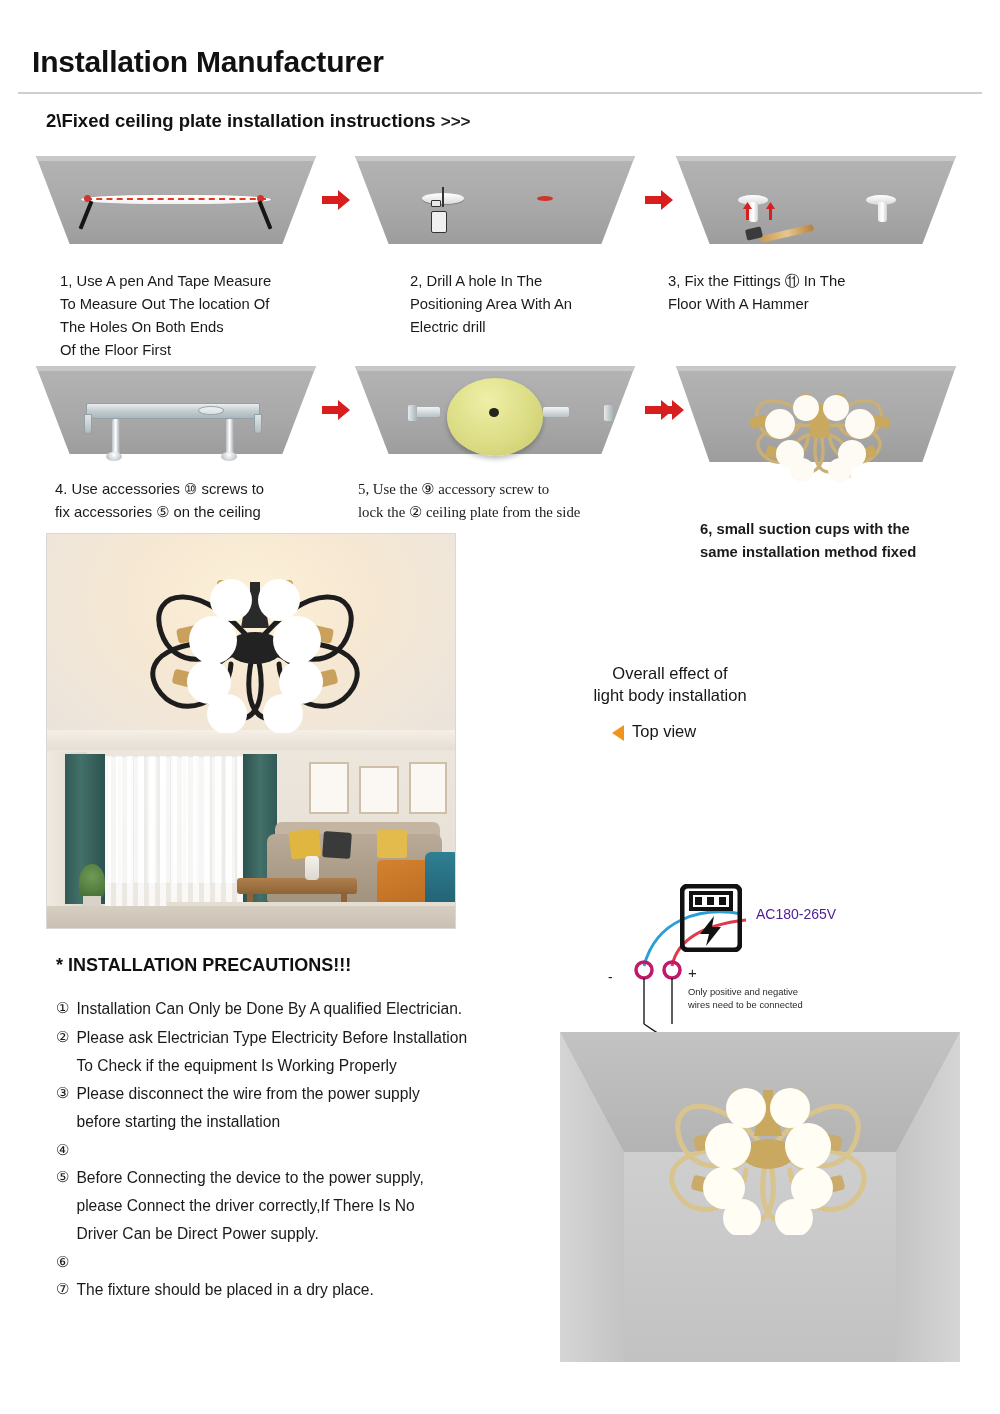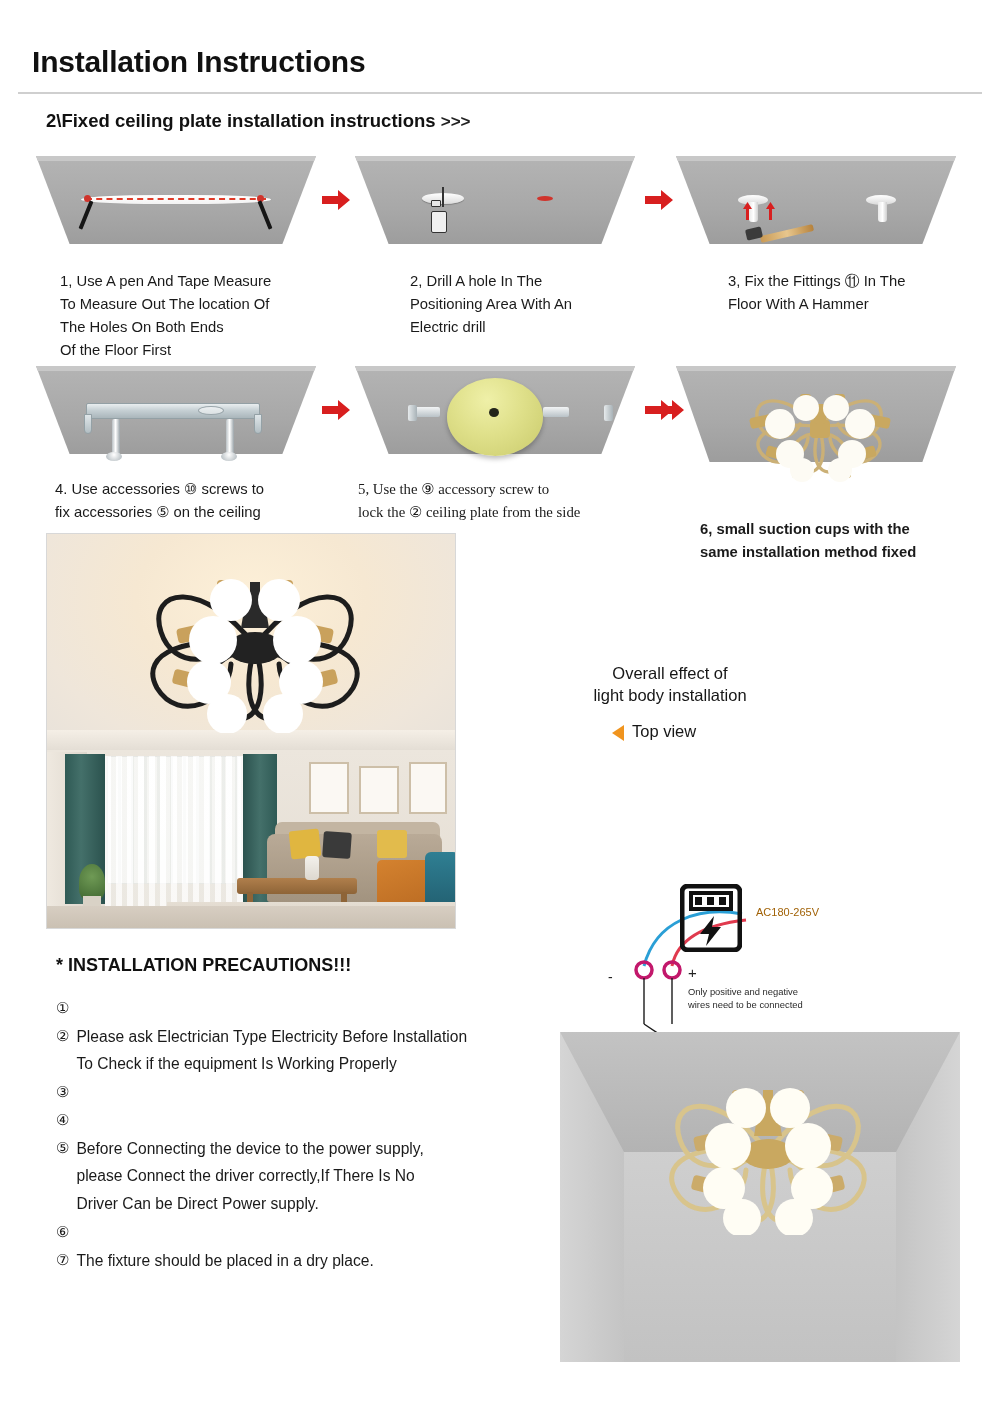--- a/index.html
+++ b/index.html
@@ -291,21 +291,21 @@
   .tri-left {
     width:0;height:0;border-top:8px solid transparent;border-bottom:8px solid transparent;
     border-right:12px solid #f0941e;
   }
 
   
   .wiring { position:absolute; left:560px; top:862px; width:420px; height:170px; }
   .psu-icon { position:absolute; left:120px; top:22px; width:62px; height:68px; }
   .ac-label {
     position:absolute; left:196px; top:44px;
-    font-size:11px; color:#a16207;
+    font-size:14px; color:#4c1d95;
   }
   .wire-note {
     position:absolute; left:128px; top:124px; width:175px;
     font-size:9.4px; line-height:1.35; color:#2a2a2a; white-space: pre-line;
   }
   .sign-minus {
     position:absolute; left:48px; top:107px; font-size:14px; color:#222;
   }
   .sign-plus {
     position:absolute; left:128px; top:102px; font-size:15px; color:#222;
@@ -345,21 +345,21 @@
     display:flex; gap:7px; align-items:flex-start;
     font-size:15.6px; line-height:1.78; color:#1a1a1a;
     margin-bottom:1px;
   }
   .prec-num { flex:0 0 auto; font-size:15px; line-height:1.78; }
   .prec-text { white-space: pre-line; }
 </style>
 </head>
 <body>
 
-<div class="page-title">Installation Instructions</div>
+<div class="page-title">Installation Manufacturer</div>
 <div class="title-rule"></div>
 <div class="section-heading">
   <span>2\Fixed ceiling plate installation instructions</span>
   <span class="chev">&gt;&gt;&gt;</span>
 </div>
 
 <div class="steps">
 
   <div class="panel" style="left:36px; top:156px; width:280px; height:88px;">
     <div class="ceiling edge"></div>
@@ -409,21 +409,21 @@
         </svg>
     </div>
     <div class="up-arrow" style="left:32%;top:52%;">
       <svg width="9" height="18" viewBox="0 0 9 18">
           <path d="M4.5 0 L9 7 H6 V18 H3 V7 H0 Z" fill="#d81f1f"></path>
         </svg>
     </div>
     <div class="hammer" style="left:30%;top:84%;"></div>
     <div class="hammer-head" style="left:25%;top:82%;"></div>
   </div>
-  <div class="cap" style="left:728px; top:270px; width:270px;">3, Fix the Fittings ⑪ In The
+  <div class="cap" style="left:668px; top:270px; width:270px;">3, Fix the Fittings ⑪ In The
 Floor With A Hammer</div>
 
   <div class="panel" style="left:36px; top:366px; width:280px; height:88px;">
     <div class="ceiling edge"></div>
     <div class="bracket" style="left:18%;top:42%;width:62%;height:16px;"></div>
     <div class="bracket-hole" style="left:58%;top:46%;"></div>
     <div class="bracket-ear" style="left:17%;top:54%;"></div>
     <div class="bracket-ear" style="left:78%;top:54%;"></div>
     <div class="bolt" style="left:27%;top:60%;"></div>
     <div class="bolt-head" style="left:25%;top:98%;"></div>
@@ -641,28 +641,31 @@
         <circle cx="176" cy="158" r="19"></circle>
       </g>
     </svg>
   </div>
 </div>
 
 <div class="prec-title">* INSTALLATION PRECAUTIONS!!!</div>
 <div class="prec-list">
   <div class="prec-item">
     <span class="prec-num">①</span>
+    <span class="prec-text">Installation Can Only be Done By A qualified Electrician.</span>
   </div>
   <div class="prec-item">
     <span class="prec-num">②</span>
     <span class="prec-text">Please ask Electrician Type Electricity Before Installation
   To Check if the equipment Is Working Properly</span>
   </div>
   <div class="prec-item">
     <span class="prec-num">③</span>
+    <span class="prec-text">Please disconnect the wire from the power supply
+  before starting the installation</span>
   </div>
   <div class="prec-item">
     <span class="prec-num">④</span>
   </div>
   <div class="prec-item">
     <span class="prec-num">⑤</span>
     <span class="prec-text">Before Connecting the device to the power supply,
   please Connect the driver correctly,If There Is No
   Driver Can be Direct Power supply.</span>
   </div>

